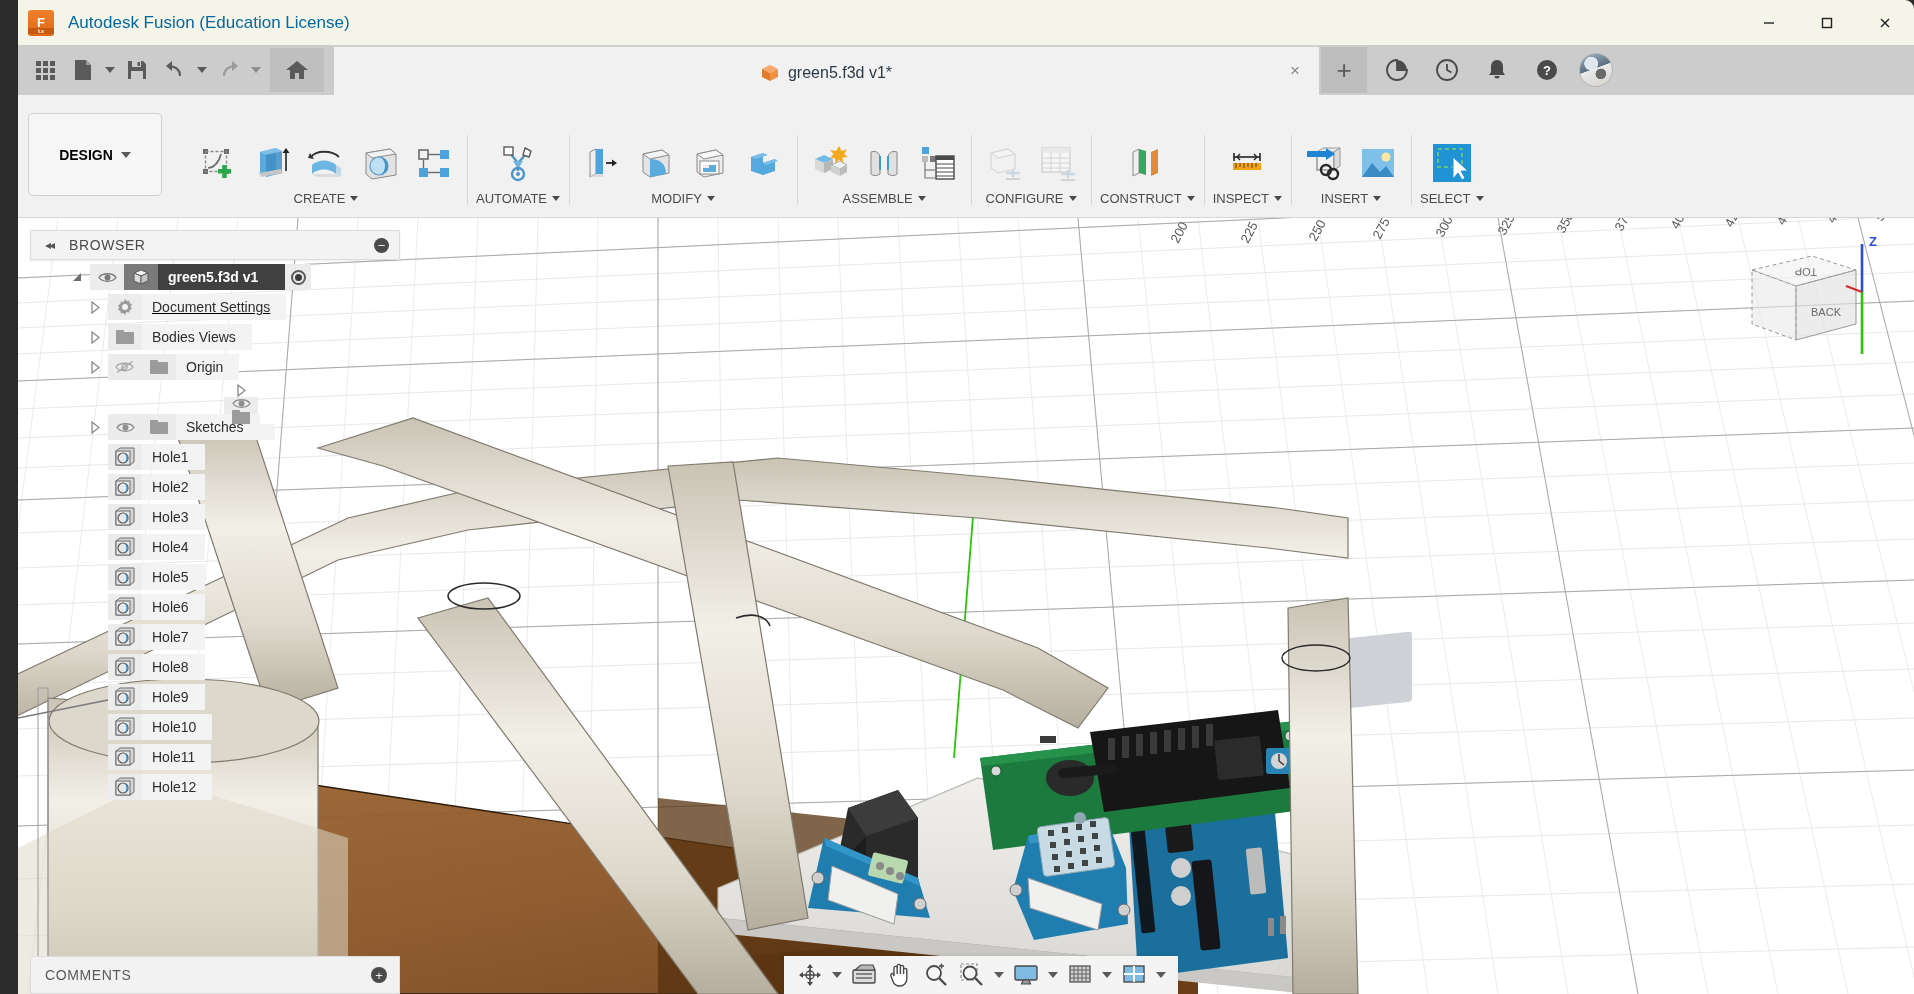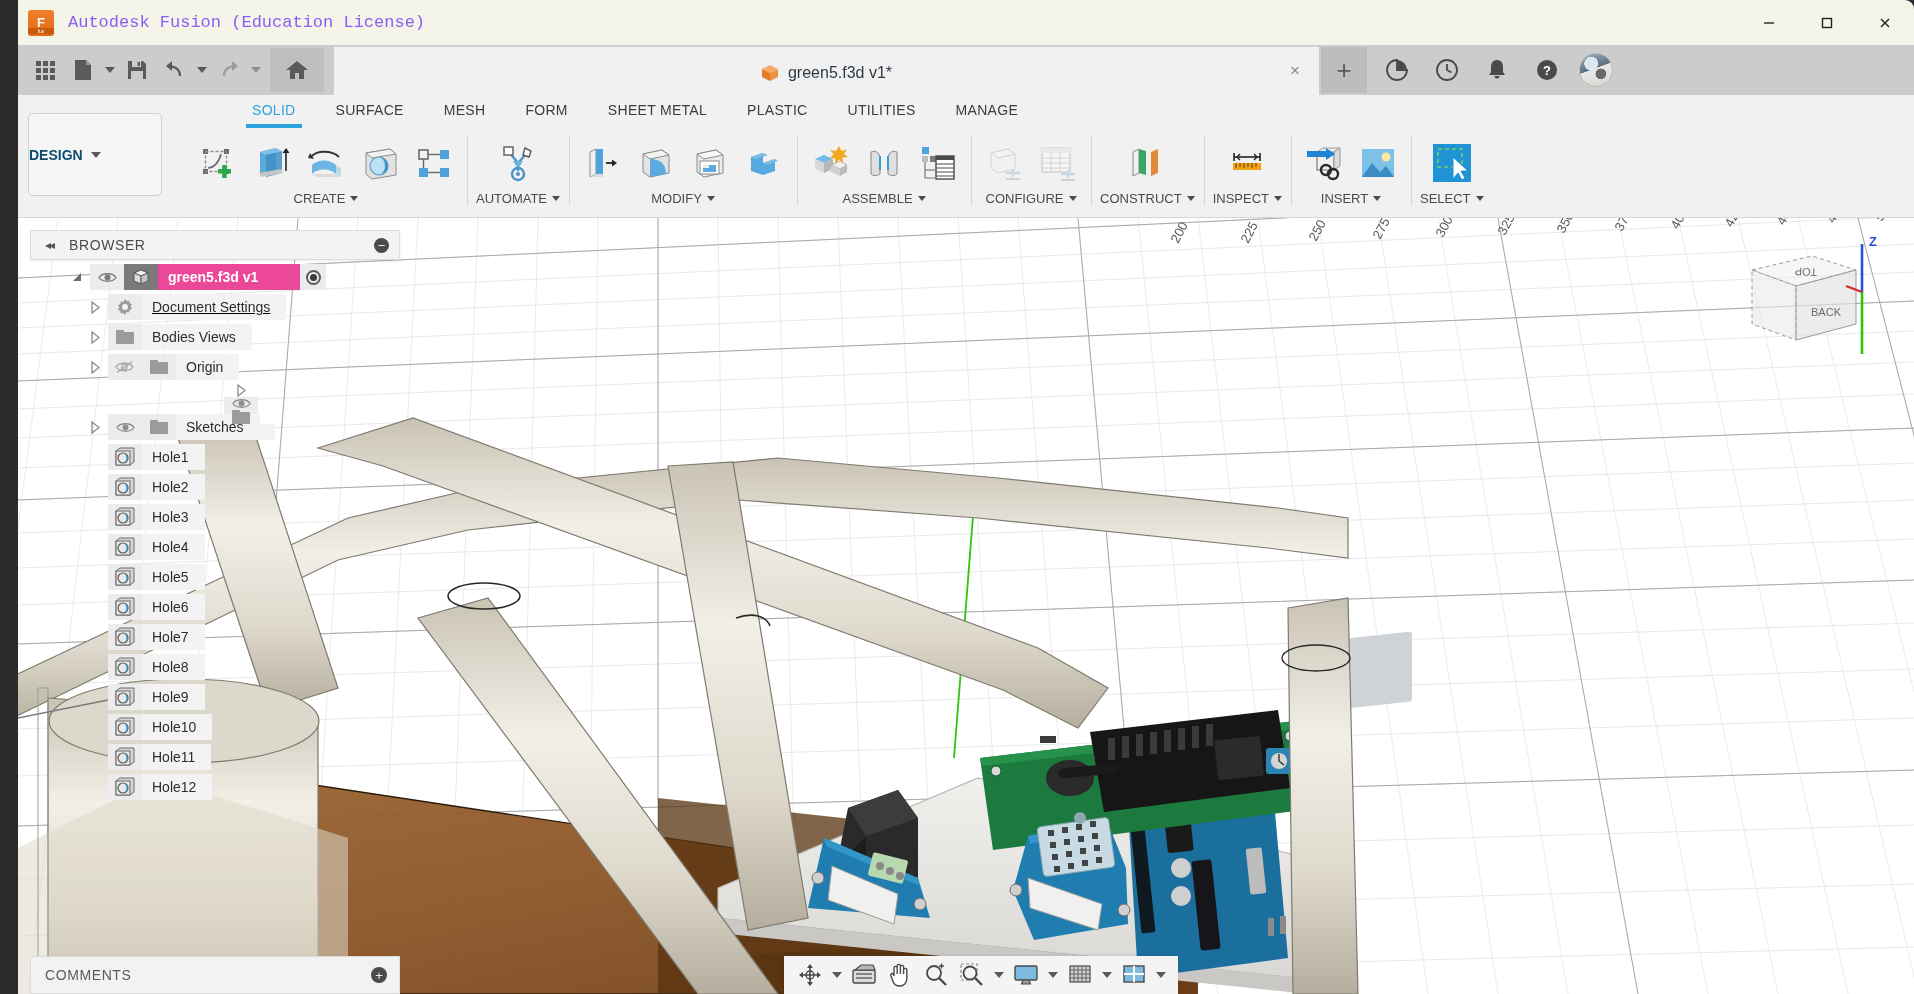--- a/index.html
+++ b/index.html
@@ -39,22 +39,22 @@
     color: #fff; font-size: 13px; font-weight: bold;
     line-height: 12px; font-family: "Liberation Sans", sans-serif;
   }
   .app-icon .fus {
     color: #fff; font-size: 5px; line-height: 6px;
     background: #c75a0c; width: 100%; text-align: center;
     position: absolute; bottom: 2px;
   }
   .title-text {
     margin-left: 14px;
-    font-size: 17px; color: #8b5cf6;
-    font-family: Liberation Mono, monospace;
+    font-size: 17px; color: #0369a1;
+    font-family: Liberation Sans, sans-serif;
   }
   .win-controls {
     margin-left: auto; display: flex; height: 45px;
   }
   .win-btn {
     width: 58px; height: 45px;
     display: flex; align-items: center; justify-content: center;
     color: #222;
   }
   .win-btn svg { display: block; }
@@ -168,23 +168,23 @@
     content: ""; position: absolute;
     left: 14px; right: 14px; bottom: -6px;
     height: 4px; background: #2fa3dd;
   }
 
   .design-btn {
     position: absolute; left: 28px; top: 18px;
     width: 134px; height: 83px;
     border: 1px solid #d0d0d0; border-radius: 5px;
     background: #f6f6f6;
-    display: flex; align-items: center; justify-content: flex-start;
+    display: flex; align-items: center; justify-content: center;
     gap: 8px;
-    font-size: 14px; font-weight: bold; color: #0c4a6e;
+    font-size: 14px; font-weight: bold; color: #000000;
   }
 
   .ribbon-groups {
     position: absolute; left: 185px; top: 36px;
     display: flex; align-items: center; height: 86px;
   }
   .rgroup {
     display: flex; flex-direction: column; align-items: center;
     padding: 0 9px; height: 86px;
     position: relative;
@@ -264,22 +264,22 @@
     display: flex; align-items: center; justify-content: center;
   }
   .tlabel {
     background: #f3f3f3; height: 26px;
     display: flex; align-items: center;
     padding: 0 16px 0 10px;
     font-size: 14px; color: #2d2d2d;
     white-space: nowrap;
   }
   .tnode.root .tlabel {
-    background: #ec4899; color: #fff; font-weight: bold;
-    padding-right: 42px;
+    background: #404040; color: #fff; font-weight: bold;
+    padding-right: 27px;
   }
   .tnode.root .eye { background: #ececec; }
   .tnode.root .chip-icon { background: #7a7a7a; }
   .radio-dot {
     width: 26px; height: 26px; background: #ececec;
     display: flex; align-items: center; justify-content: center;
   }
   .radio-dot span {
     width: 15px; height: 15px; border-radius: 50%;
     border: 2px solid #5a5a5a;
@@ -485,30 +485,20 @@
   </div>
 
   <div class="ribbon">
     <div class="left-edge"></div>
 
     <div class="design-btn">
       <span>DESIGN</span>
       <span class="caret-dn"></span>
     </div>
 
-    <div class="ribbon-tabs">
-      <div class="rtab active">SOLID</div>
-      <div class="rtab">SURFACE</div>
-      <div class="rtab">MESH</div>
-      <div class="rtab">FORM</div>
-      <div class="rtab">SHEET METAL</div>
-      <div class="rtab">PLASTIC</div>
-      <div class="rtab">UTILITIES</div>
-      <div class="rtab">MANAGE</div>
-    </div>
 
     <div class="ribbon-groups">
 
       <div class="rgroup">
         <div class="icons">
           <div class="ricon">
             <svg width="38" height="38" viewBox="0 0 38 38">
               <rect x="4" y="5" width="5" height="5" fill="#6b6b6b"></rect>
                 <rect x="25" y="5" width="5" height="5" fill="#6b6b6b"></rect>
               <rect x="4" y="25" width="5" height="5" fill="#6b6b6b"></rect>

